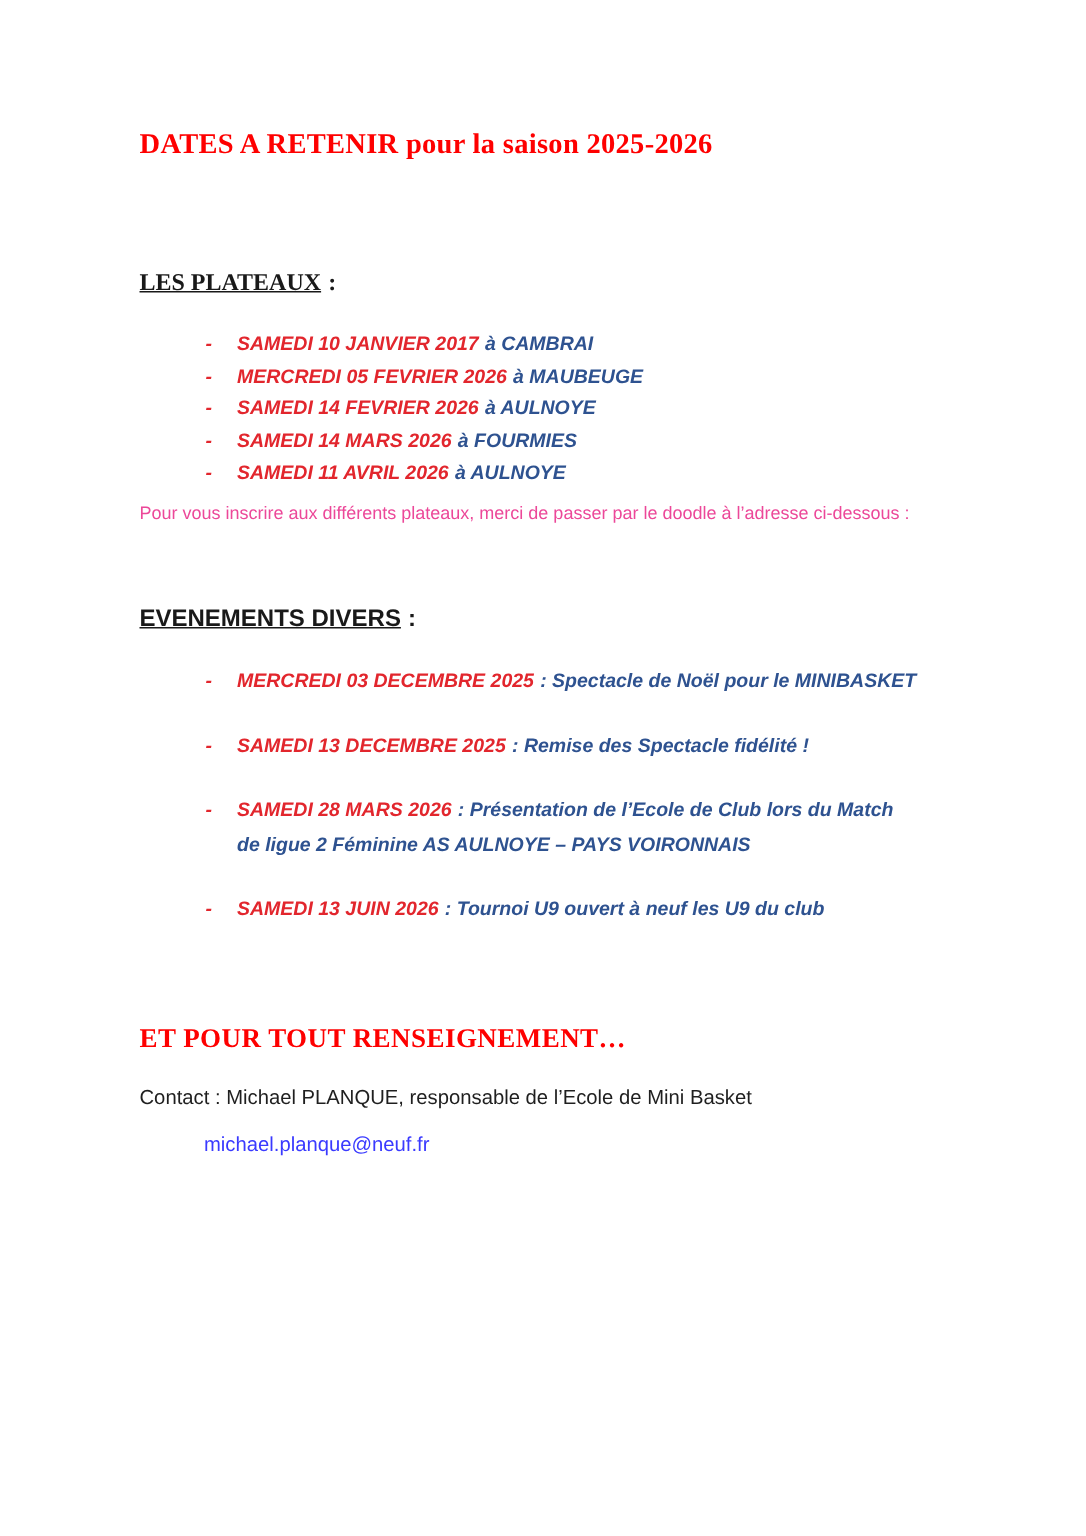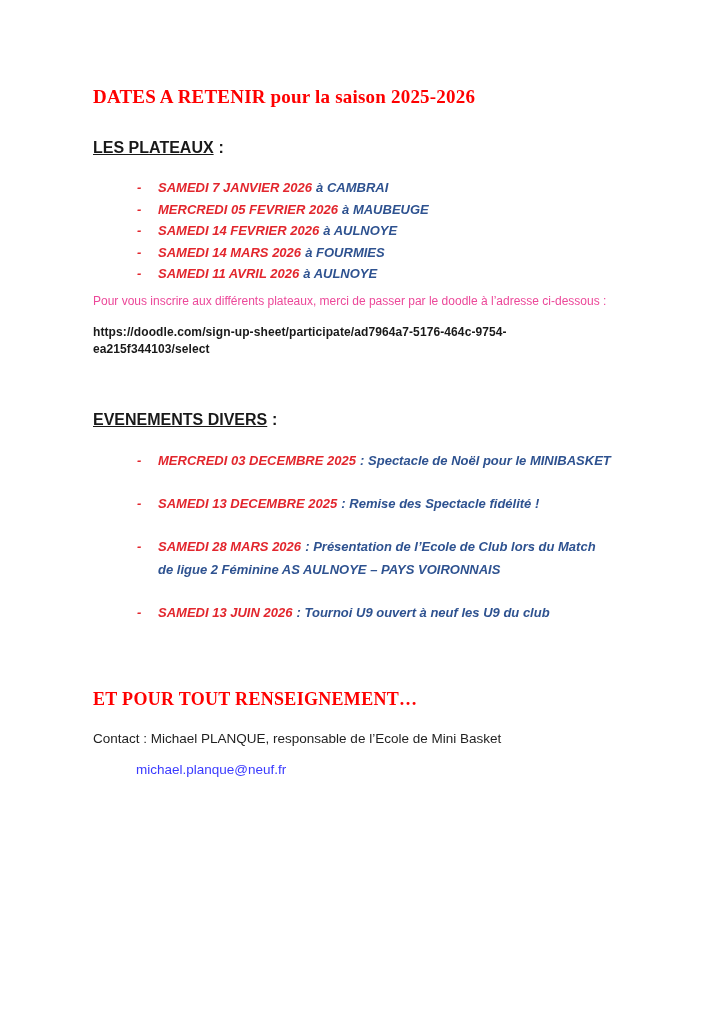--- a/index.html
+++ b/index.html
@@ -32,21 +32,21 @@
   
   .section-heading {
     margin: 0;
     font-weight: bold;
     font-size: 16px;
     line-height: 19px;
     color: #191919;
   }
   .section-heading .hd-text { text-decoration: underline; }
   .section-heading .hd-colon { margin-left: 0.3em; text-decoration: none; }
-  .heading-plateaux { margin-top: 30px; }
+  .heading-plateaux { margin-top: 71px; font-family: Liberation Serif, serif; }
   .heading-events { margin-top: 52px; }
 
   
   ul.dash-list {
     list-style: none;
     margin: 0;
     padding: 0 0 0 44px;
   }
   ul.plateaux-list { margin-top: 20px; }
   ul.events-list { margin-top: 20px; }
@@ -113,21 +113,21 @@
 
   <h1 class="doc-title">DATES A RETENIR pour la saison 2025-2026</h1>
 
   <h2 class="section-heading heading-plateaux">
     <span class="hd-text">LES PLATEAUX</span><span class="hd-colon">:</span>
   </h2>
 
   <ul class="dash-list plateaux-list">
     <li>
       <span class="marker">-</span>
-      <span class="li-text"><span class="date-red">SAMEDI 7 JANVIER 2026</span><span class="desc-blue">à CAMBRAI</span></span>
+      <span class="li-text"><span class="date-red">SAMEDI 10 JANVIER 2017</span><span class="desc-blue">à CAMBRAI</span></span>
     </li>
     <li>
       <span class="marker">-</span>
       <span class="li-text"><span class="date-red">MERCREDI 05 FEVRIER 2026</span><span class="desc-blue">à MAUBEUGE</span></span>
     </li>
     <li>
       <span class="marker">-</span>
       <span class="li-text"><span class="date-red">SAMEDI 14 FEVRIER 2026</span><span class="desc-blue">à AULNOYE</span></span>
     </li>
     <li>
@@ -135,21 +135,20 @@
       <span class="li-text"><span class="date-red">SAMEDI 14 MARS 2026</span><span class="desc-blue">à FOURMIES</span></span>
     </li>
     <li>
       <span class="marker">-</span>
       <span class="li-text"><span class="date-red">SAMEDI 11 AVRIL 2026</span><span class="desc-blue">à AULNOYE</span></span>
     </li>
   </ul>
 
   <p class="note">Pour vous inscrire aux différents plateaux, merci de passer par le doodle à l’adresse ci-dessous :</p>
 
-  <p class="doodle-url">https://doodle.com/sign-up-sheet/participate/ad7964a7-5176-464c-9754-ea215f344103/select</p>
 
   <h2 class="section-heading heading-events">
     <span class="hd-text">EVENEMENTS DIVERS</span><span class="hd-colon">:</span>
   </h2>
 
   <ul class="dash-list events-list">
     <li>
       <span class="marker">-</span>
       <span class="li-text"><span class="date-red">MERCREDI 03 DECEMBRE 2025</span><span class="desc-blue">: Spectacle de Noël pour le MINIBASKET</span></span>
     </li>

